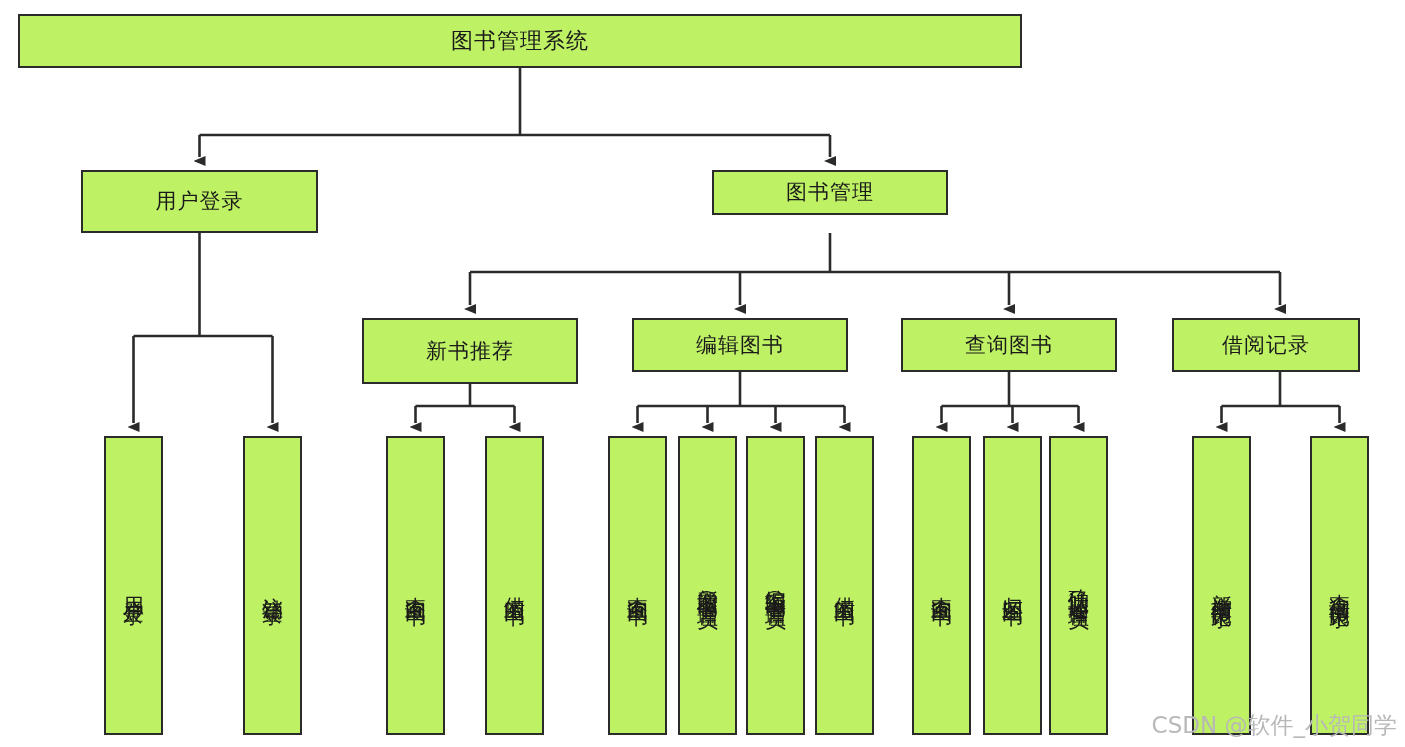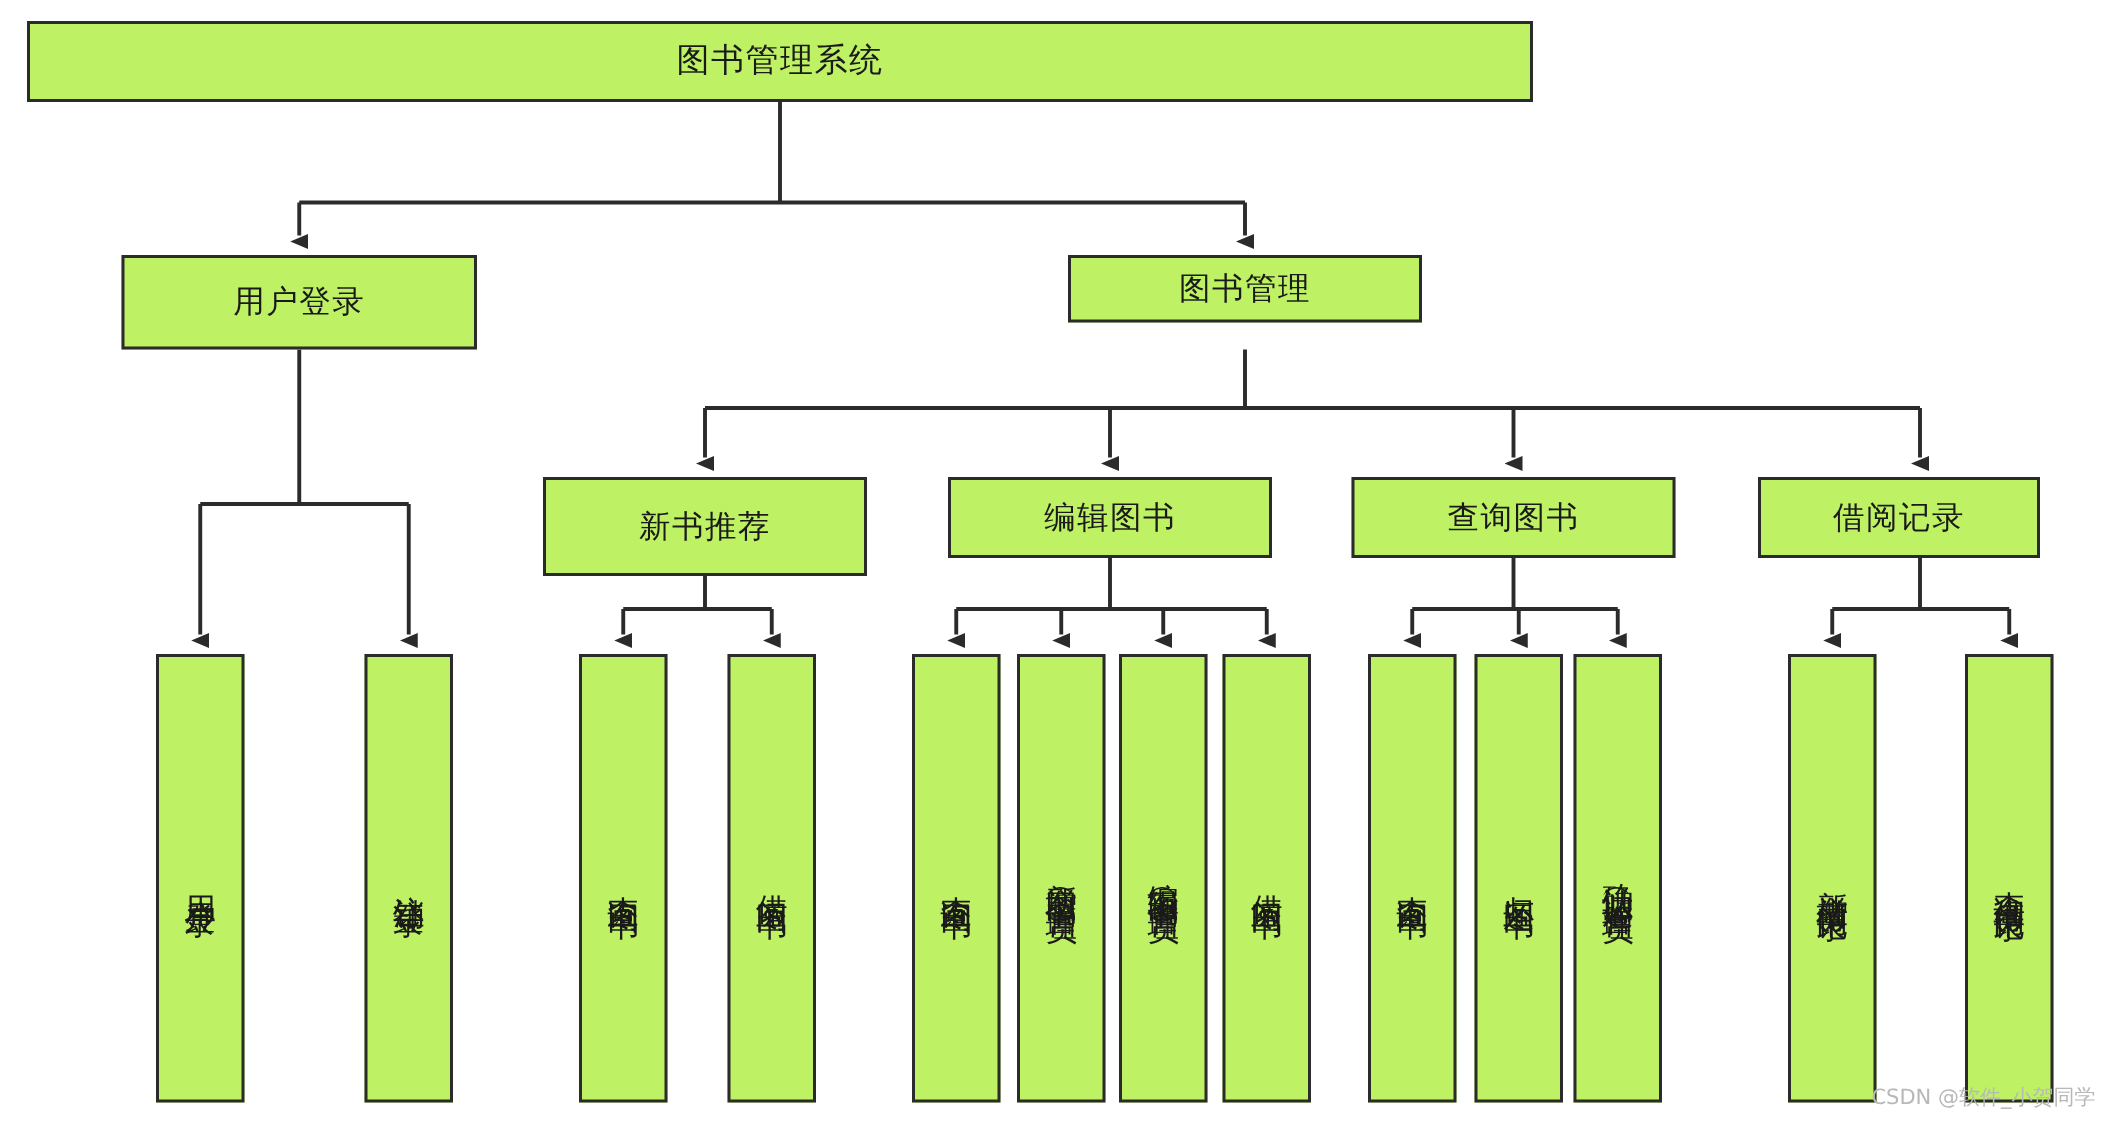--- a/index.html
+++ b/index.html
@@ -58,21 +58,21 @@
     letter-spacing: 3px;
   }
   .node-box.root .node-label {
     font-size: 22px;
   }
   #watermark {
     position: absolute;
     right: 8px;
     bottom: 6px;
     font-family: "DejaVu Sans", "Liberation Sans", sans-serif;
-    font-size: 14px;
+    font-size: 23px;
     color: #b8b8b8;
     white-space: nowrap;
     pointer-events: none;
   }
 </style>
 </head>
 <body>
 
 <div id="diagram-root">
 

